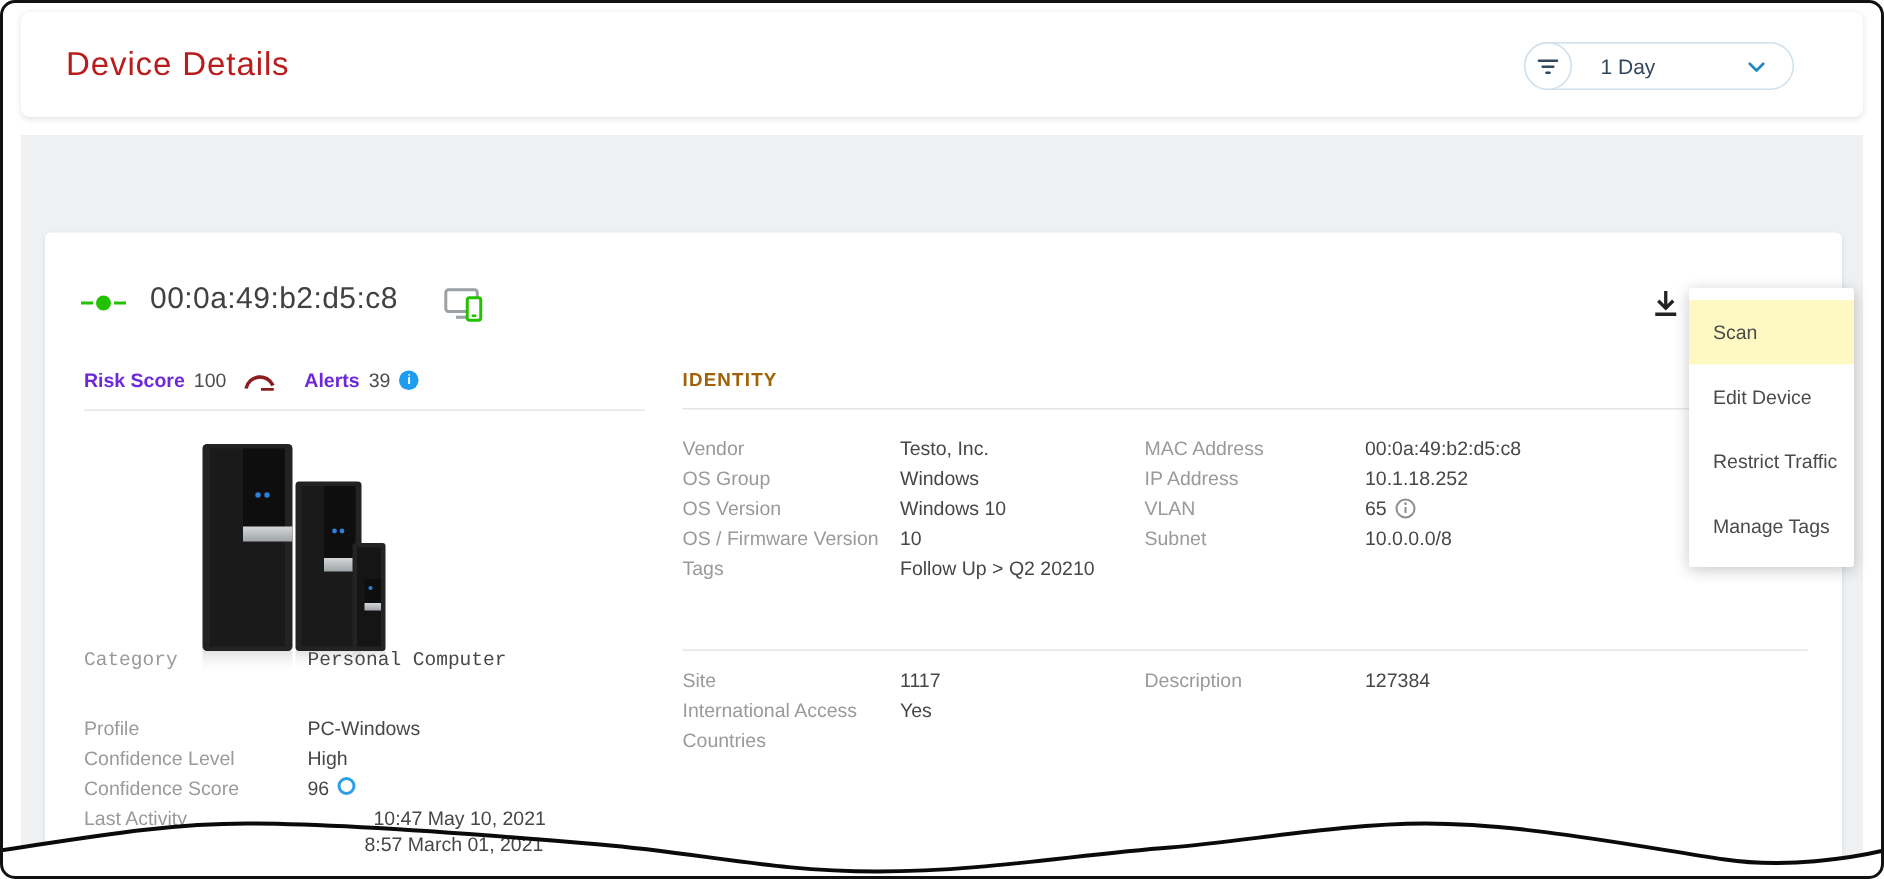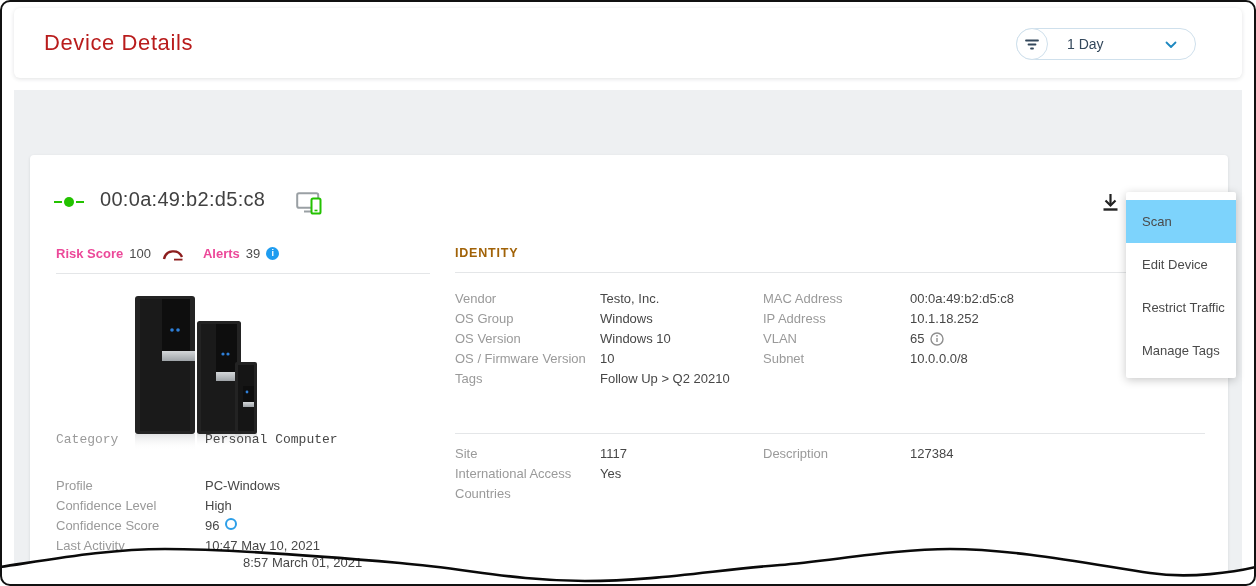--- a/index.html
+++ b/index.html
@@ -28,32 +28,32 @@
 
   .abs { position:absolute; }
   .label { color:#9a9a9a; font-size:13px; }
   .value { color:#474747; font-size:13px; }
   .row20 { height:20px; display:flex; align-items:flex-start; }
   .divider { position:absolute; height:1px; background:#e4e6e8; }
 
   .device-title { position:absolute; left:100px; top:188px; font-size:20px; letter-spacing:.3px; color:#414141; z-index:3; }
 
   .risk-row { position:absolute; left:56px; top:246px; display:flex; align-items:center; gap:6px; z-index:3; font-size:13px; }
-  .bold-label { color:#ec4899; font-weight:bold; }
+  .bold-label { color:#6d28d9; font-weight:bold; }
   .num { color:#4c4c4c; }
   .alert-badge { width:13px; height:13px; border-radius:50%; background:#1e9cf0; color:#fff; font-size:9px; font-weight:bold;
                  display:inline-flex; align-items:center; justify-content:center; line-height:1; }
 
   .ring { display:inline-block; width:12px; height:12px; border:2.5px solid #2d9fe8; border-radius:50%; margin-left:6px; vertical-align:-2px; }
 
   
   .menu { position:absolute; left:1126px; top:192px; width:110px; background:#fff; border-radius:2px;
           box-shadow:0 2px 10px rgba(0,0,0,.22); padding:8px 0 6px 0; z-index:8; }
   .menu-item { height:43px; display:flex; align-items:center; padding-left:16px; font-size:13px; color:#4a4a4a; cursor:pointer; }
-  .menu-item.active { background:#7dd3fc; }
+  .menu-item.active { background:#fef9c3; }
 
   
   .wave-fill { position:absolute; left:0; bottom:0; width:1256px; height:52px; z-index:20; pointer-events:none; }
   .wave-stroke { position:absolute; left:0; bottom:0; width:1256px; height:52px; z-index:22; pointer-events:none; }
   .cut-text { z-index:21; }
 </style>
 </head>
 <body>
 
 <div id="screen">
@@ -165,21 +165,21 @@
   </div>
   <div class="abs row20" style="left:56px; top:498px; z-index:3;">
     <span class="label" style="width:149px;">Confidence Level</span>
     <span class="value">High</span>
   </div>
   <div class="abs row20" style="left:56px; top:518px; z-index:3;">
     <span class="label" style="width:149px;">Confidence Score</span>
     <span class="value">96</span>
     <span class="ring"></span>
   </div>
-  <div class="abs row20" style="left:56px; top:538px; z-index:3;">
+  <div class="abs row20" style="left:56px; top:538px; z-index:3;gap:44px;">
     <span class="label" style="width:149px;">Last Activity</span>
     <span class="value">10:47 May 10, 2021</span>
   </div>
   <div class="abs row20 cut-text" style="left:243px; top:555px;">
     <span class="value">8:57 March 01, 2021</span>
   </div>
 
   <div class="abs" style="left:455px; top:246px; z-index:3; font-size:12.5px; font-weight:bold; letter-spacing:.8px; color:#a16207;">IDENTITY</div>
   <div class="divider" style="left:455px; top:272px; width:750px; z-index:3;"></div>
 

